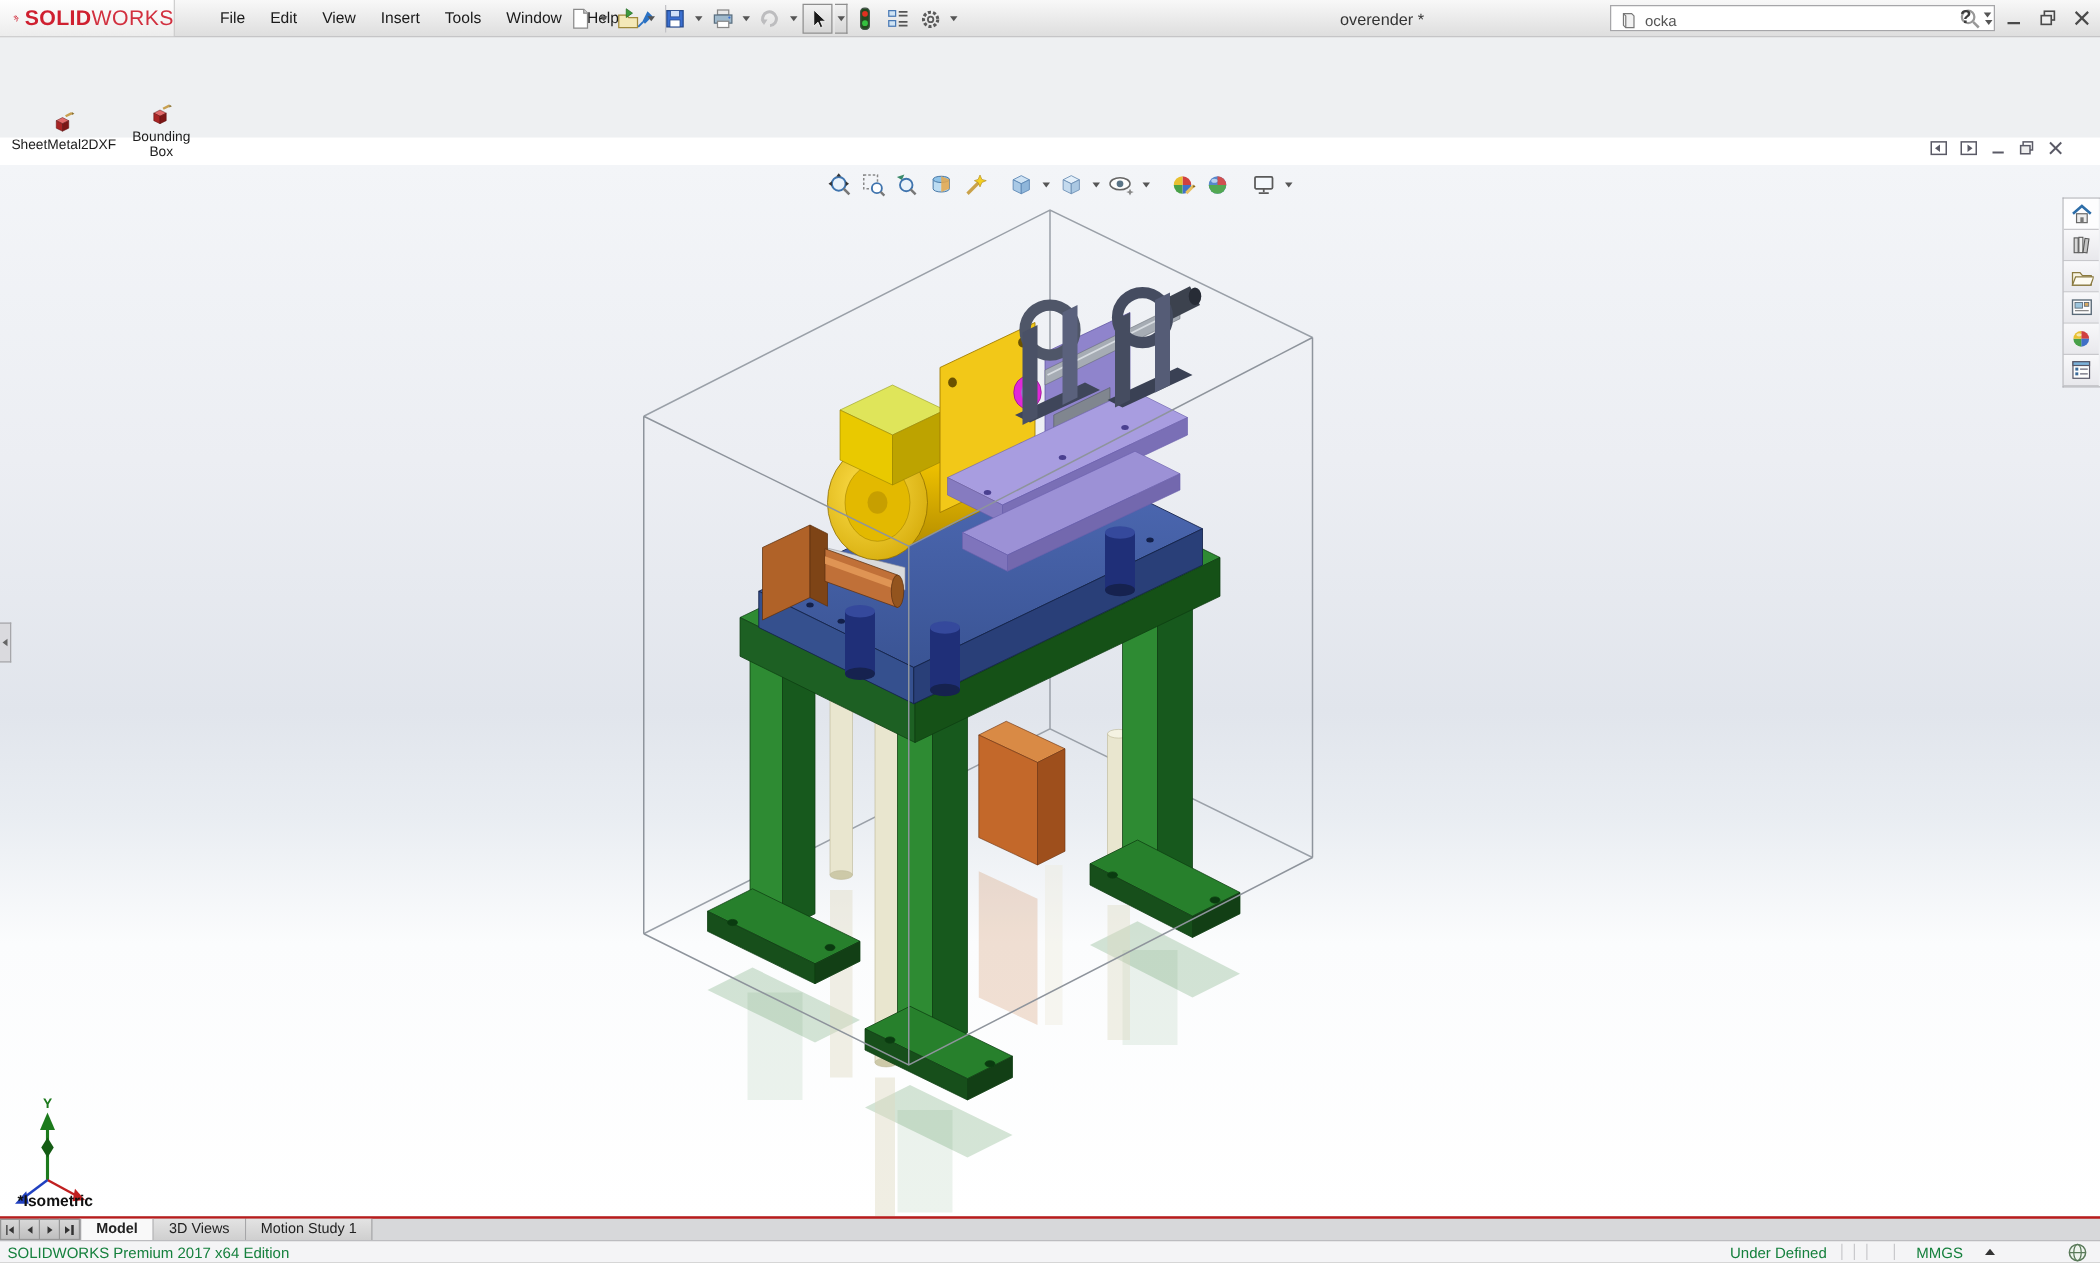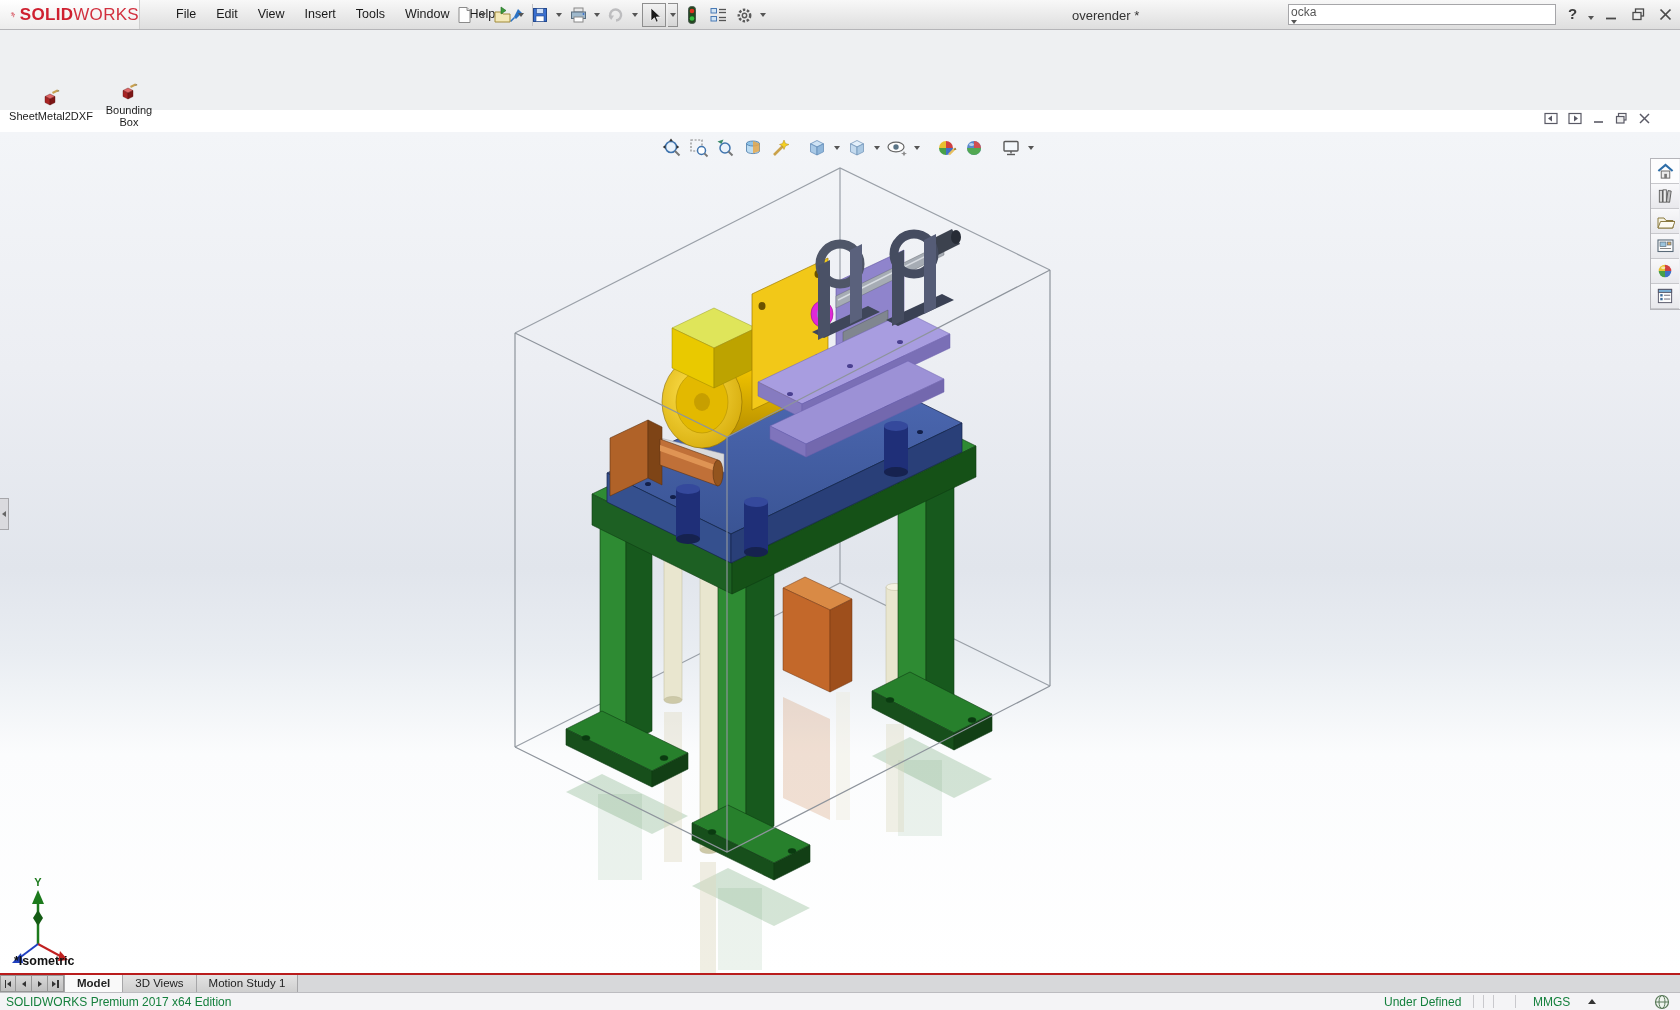--- a/index.html
+++ b/index.html
@@ -15,21 +15,21 @@
   .menubar{left:166px;top:0;height:29px;display:flex;align-items:center;}
   .menu{font-size:12.5px;color:#1a1a1a;padding:0 10px;line-height:29px;cursor:default;text-align:right;}
   .vsep{width:1px;height:22px;background:#c2c2c6;margin:0 3px;}
   .qtoolbar{left:452px;top:2px;height:26px;display:flex;align-items:center;gap:2px;}
   .tbtn{width:24px;height:24px;display:flex;align-items:center;justify-content:center;}
   .tbtn.pressed{background:linear-gradient(#f2f2f2,#d6d6d6);border:1px solid #8e8e8e;box-sizing:border-box;}
   .ddbox{width:10px;height:24px;display:flex;align-items:center;justify-content:center;}
   .ddbox.bordered{border:1px solid #8e8e8e;border-left:none;box-sizing:border-box;background:linear-gradient(#f2f2f2,#d6d6d6);}
   .dd{width:0;height:0;border-left:3px solid transparent;border-right:3px solid transparent;border-top:4px solid #555;}
   .doc-title{left:1072px;top:8px;font-size:13px;color:#333;white-space:nowrap;}
-  .searchbox{left:1288px;top:4px;width:268px;height:21px;border:1px solid #a6a6a9;background:#fff;box-sizing:border-box;display:flex;align-items:flex-start;flex-direction:column;}
+  .searchbox{left:1288px;top:4px;width:308px;height:21px;border:1px solid #a6a6a9;background:#fff;box-sizing:border-box;display:flex;align-items:flex-end;}
   .searchbox input{border:none;outline:none;flex:1;font-family:"Liberation Sans",sans-serif;font-size:12px;color:#555;padding:0 2px;background:transparent;}
   .help-q{left:1568px;top:5px;font-size:15px;font-weight:bold;color:#3c3c3c;}
   
   .ribbon{left:0;top:30px;width:1680px;height:80px;background:#eef0f2;}
   .rbtn{position:absolute;top:36px;height:66px;display:flex;flex-direction:column;align-items:center;justify-content:center;padding-top:12px;box-sizing:border-box;}
   .rbtn .lbl{font-size:11px;line-height:12px;color:#1c1c1c;text-align:center;margin-top:4px;}
   
   .cmdtabs{left:0;top:110px;width:1680px;height:22px;background:linear-gradient(#d9d9db,#cbcbce);border-bottom:1px solid #9fa3a8;box-sizing:border-box;display:flex;align-items:stretch;padding-left:2px;}
   .ctab{font-size:11.5px;color:#1c1c1c;padding:0 11px;line-height:21px;background:linear-gradient(#f0f0f0,#dcdcdc);border:1px solid #a8a8ac;border-bottom:none;margin-right:1px;white-space:nowrap;}
   .ctab.active{background:#fdfdfd;font-weight:bold;}

